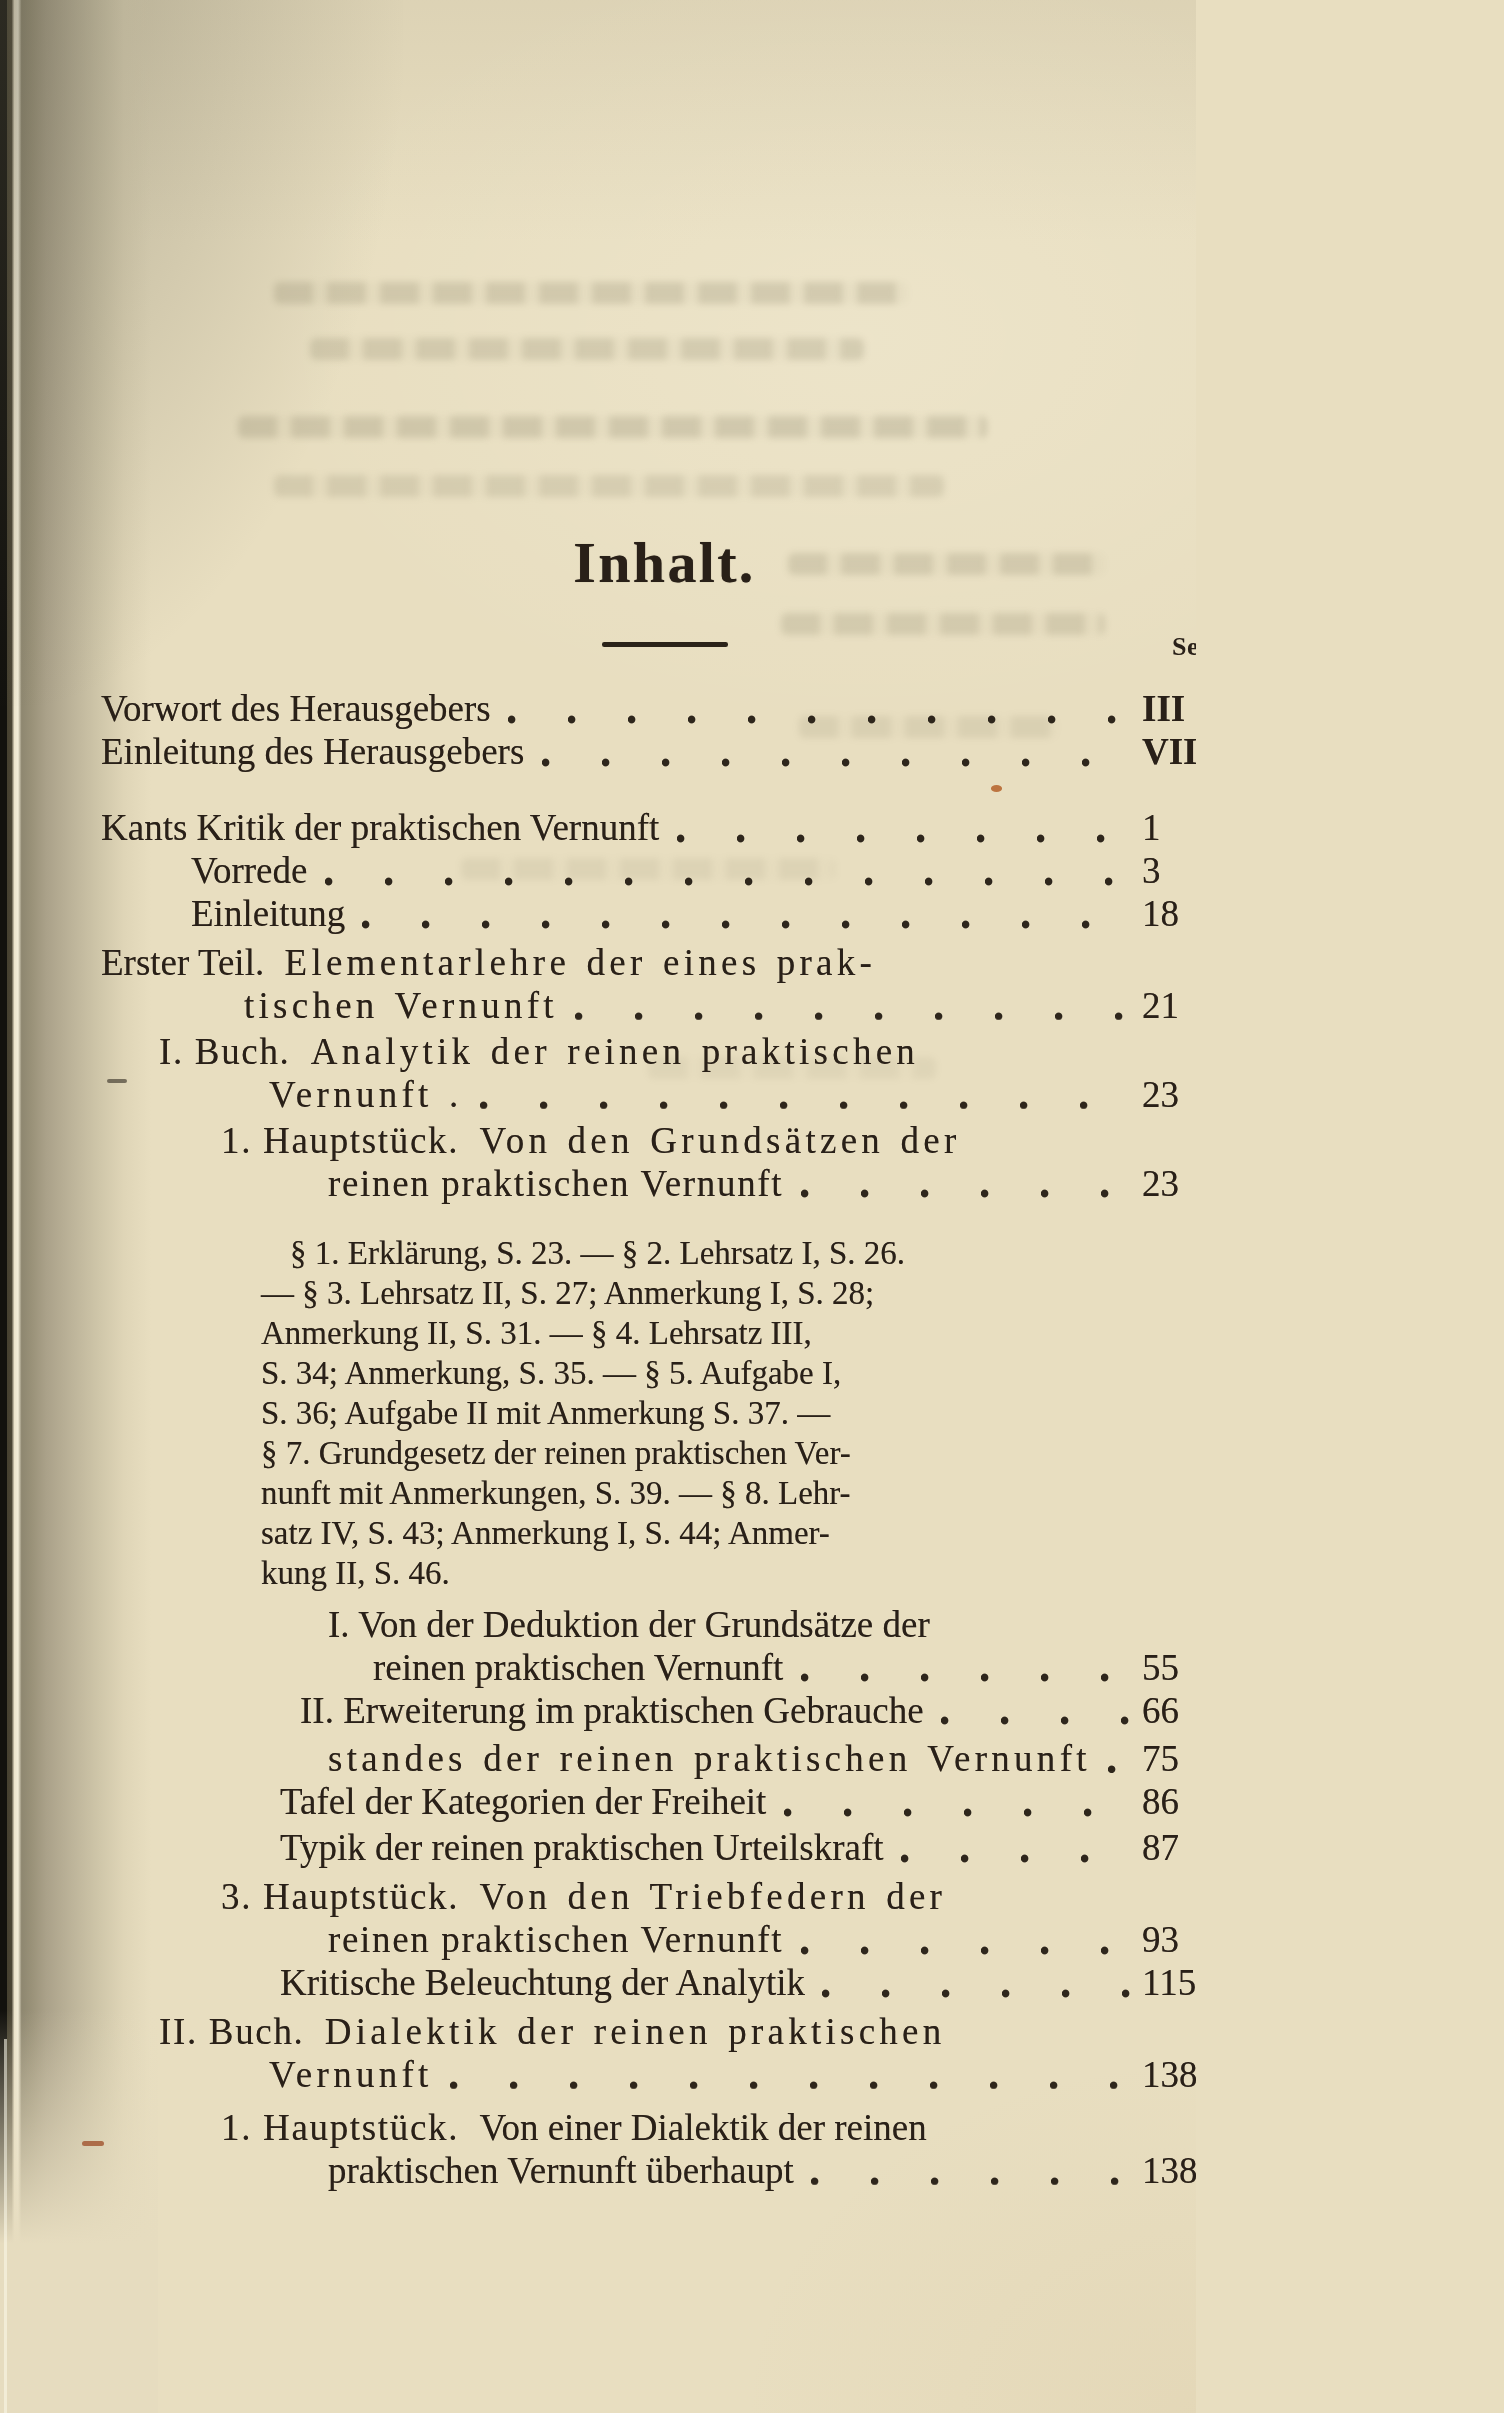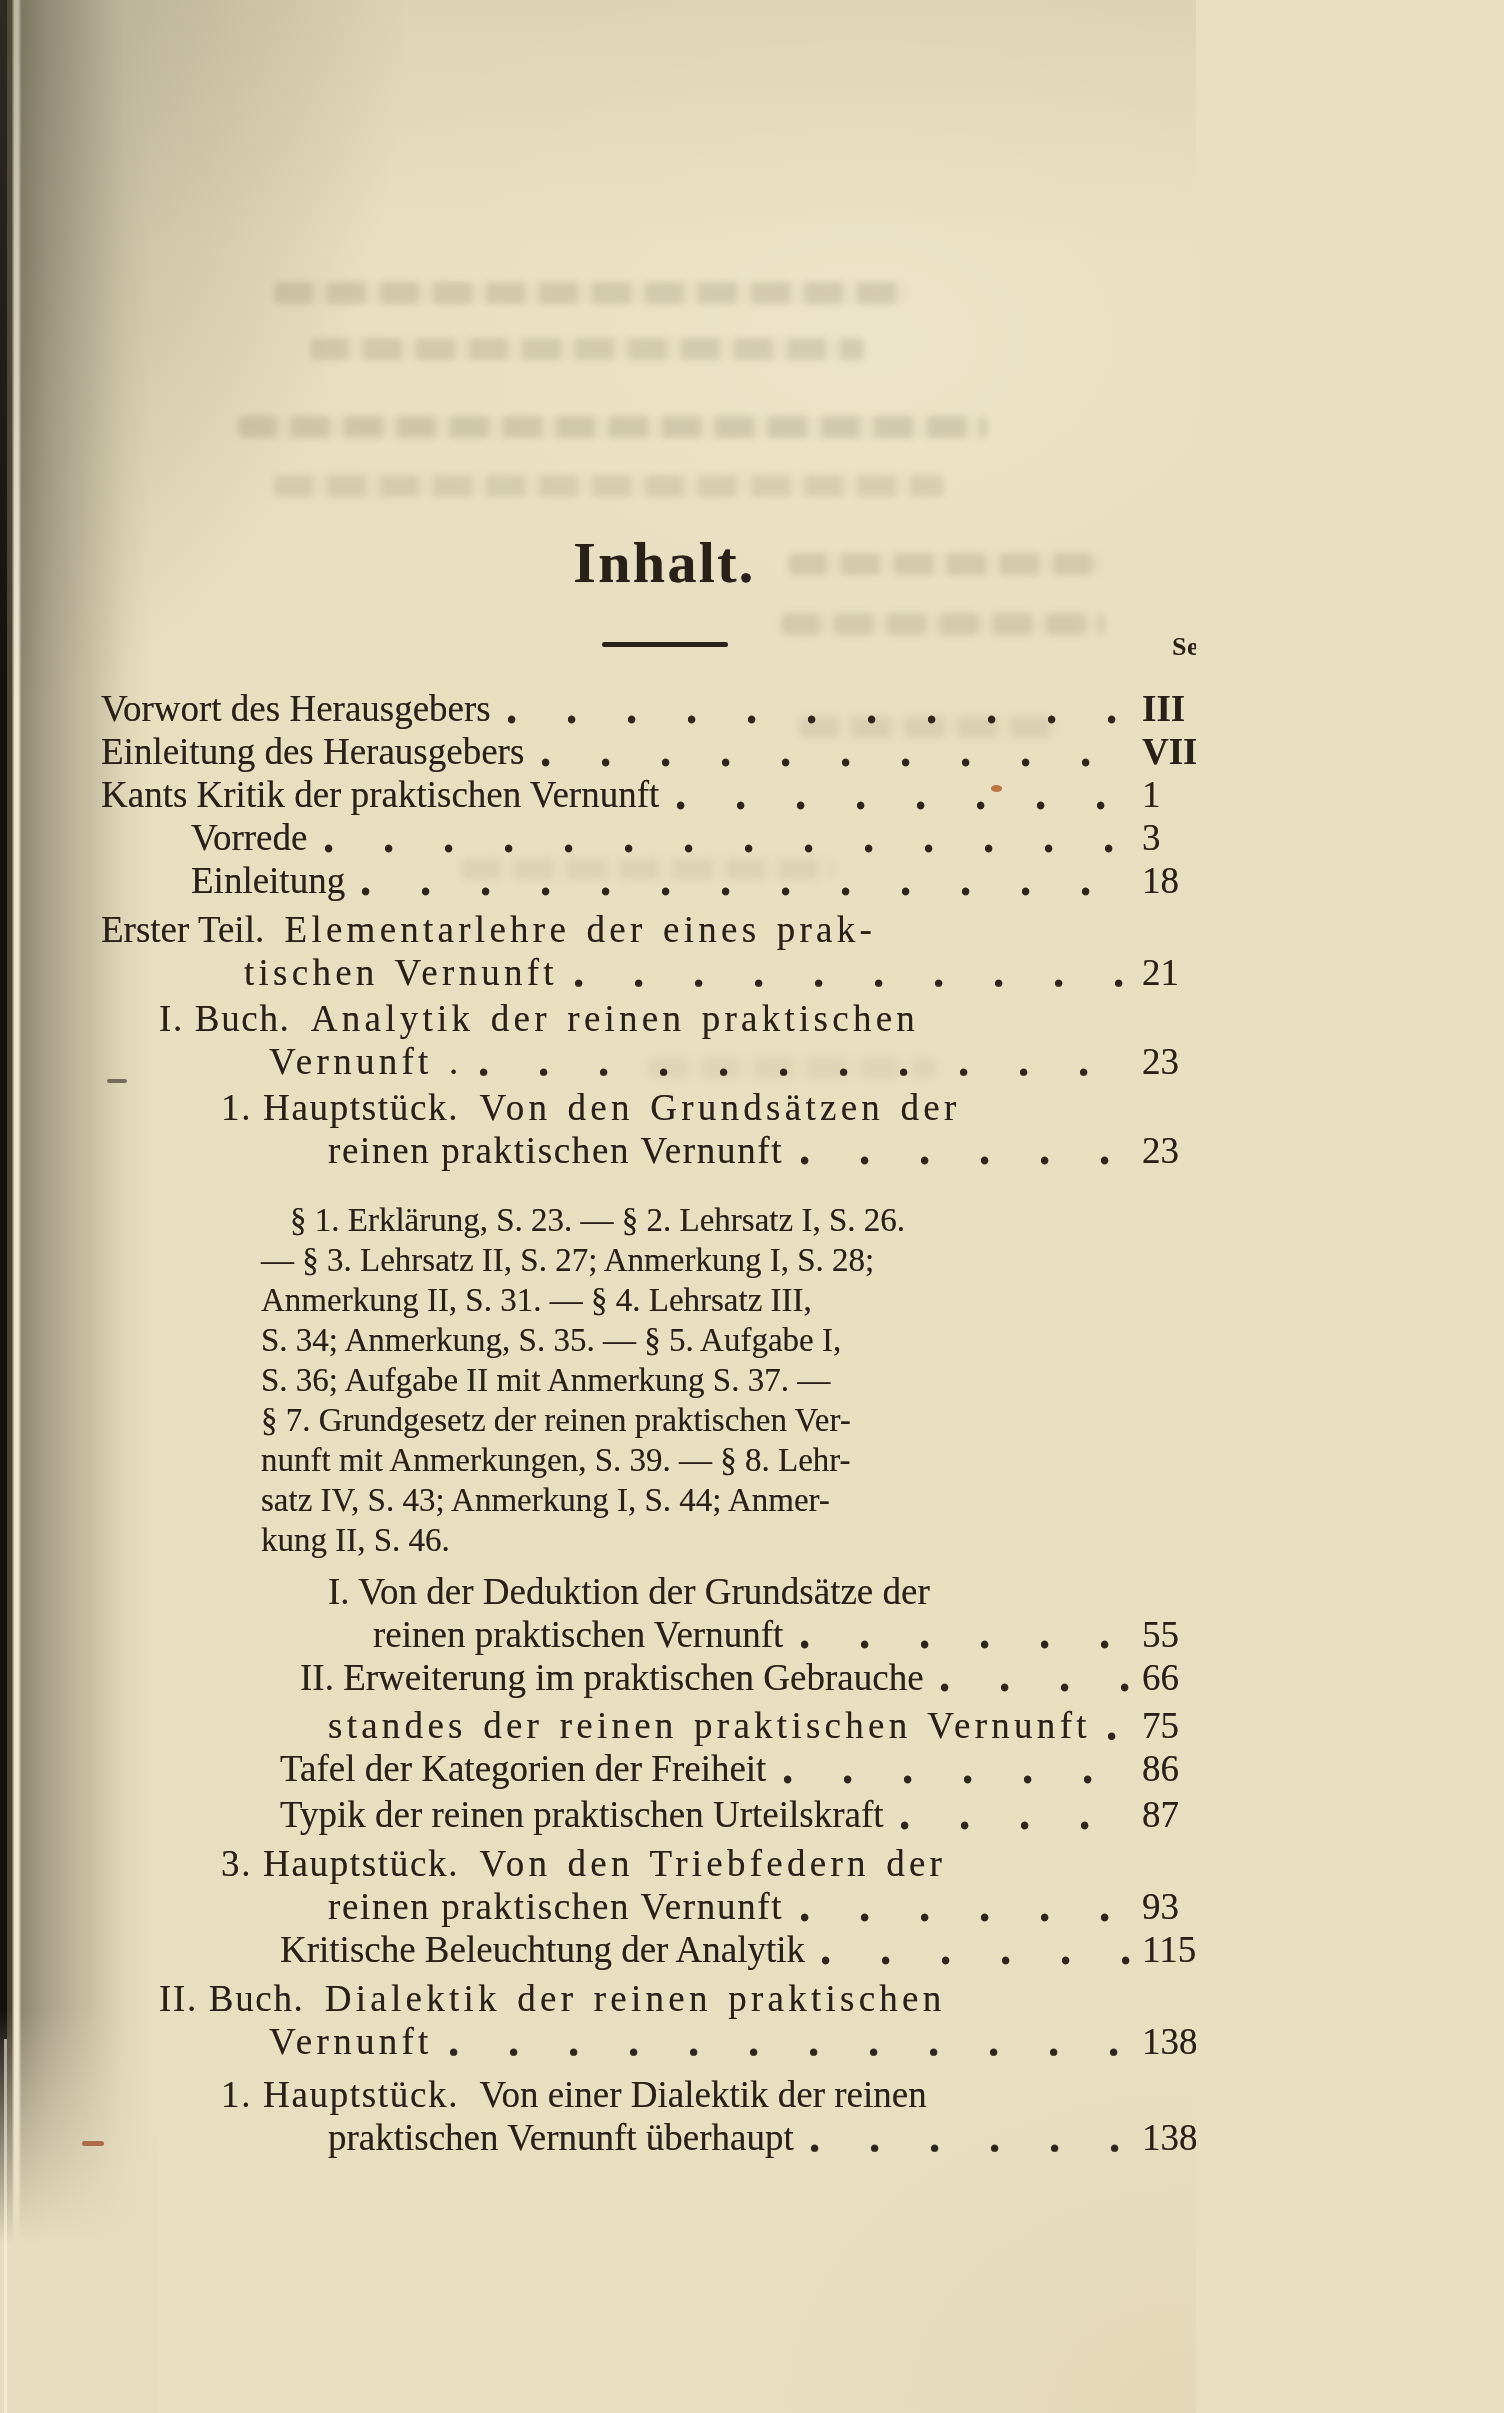--- a/index.html
+++ b/index.html
@@ -45,21 +45,21 @@
   .speck-dash2{left:82px;top:2141px;width:21.6px;height:5px;border-radius:2.9px;background:#a2542f;filter:blur(0.4px);opacity:.8}
   
   .content{position:absolute;left:101px;top:0;width:1127px;padding-top:534px;}
   .title{font-size:58px;font-weight:700;letter-spacing:.04em;text-align:center;line-height:1;
     text-shadow:0 0 0.7px rgba(41,32,24,.55);}
   .rule-row{position:relative;height:35px;margin-top:40px;}
   .rule{position:absolute;left:50%;transform:translateX(-50%);top:10px;width:126px;height:5px;background:#2b2319;border-radius:2.2px;}
   .seite{position:absolute;right:0;top:0;font-size:26px;font-weight:700;letter-spacing:.02em;}
   .toc{margin-top:20px;font-size:37px;line-height:43px;}
   .entry{margin:0;}
-  .gap-xs{margin-top:2.9px}.gap-sm{margin-top:5.8px}.gap-md{margin-top:10px}.gap-lg{}
+  .gap-xs{margin-top:2.9px}.gap-sm{margin-top:5.8px}.gap-md{margin-top:10px}.gap-lg{margin-top:33px}
   .line{display:flex;align-items:baseline;white-space:nowrap;text-shadow:0 0 0.4px rgba(41,32,24,.5);}
   .line.block{display:block;}
   .seg+.seg{margin-left:.55em;}
   .seg-b{font-weight:400;}
   .seg-sp{letter-spacing:.115em;word-spacing:.08em;}
   .seg-spl{letter-spacing:.045em;}
   .leader{flex:1 1 auto;position:relative;min-width:0;margin:0 10px 0 13px;align-self:stretch;}
   .leader::after{content:"";position:absolute;left:4.3px;right:1.4px;bottom:6.5px;height:8.6px;
     background-image:radial-gradient(circle at 3.6px 4.3px, #2e261c 3.3px, rgba(46,38,28,0) 4.2px);
     background-size:60px 8.6px;background-repeat:repeat-x;}

